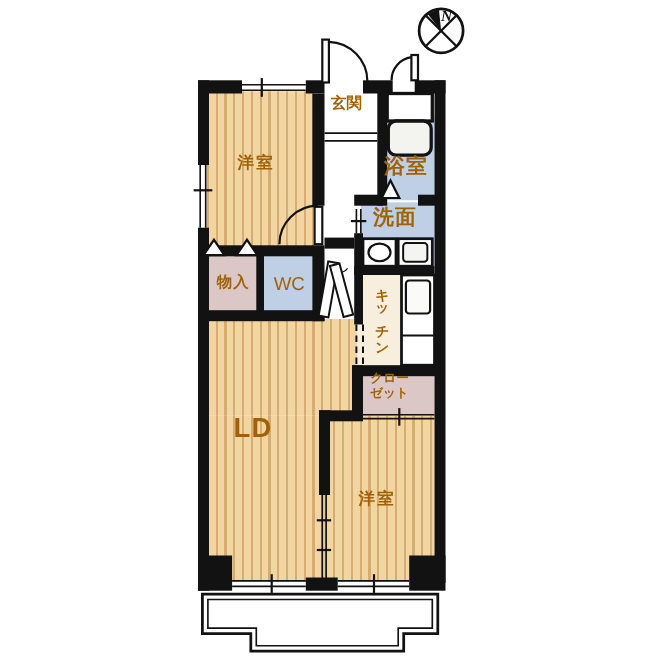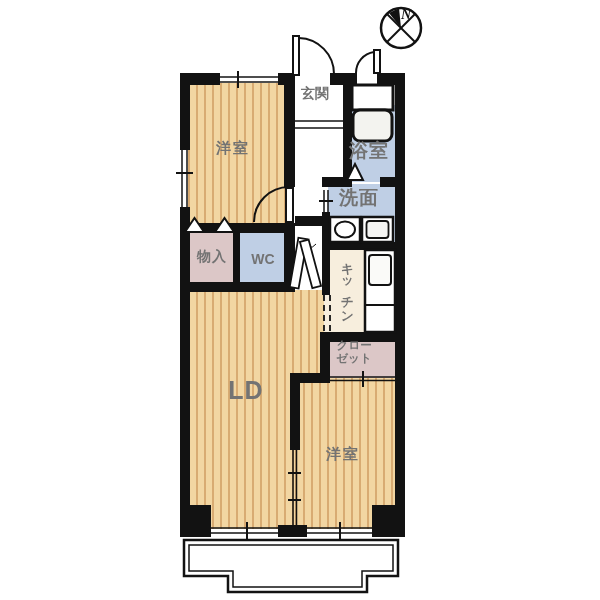--- a/index.html
+++ b/index.html
@@ -6,28 +6,28 @@
   #canvas{position:relative;width:600px;height:600px;background:#ffffff;overflow:hidden;
           font-family:"Liberation Sans","DejaVu Sans",sans-serif;}
   .floor{position:absolute;z-index:1;}
   .wood{background:repeating-linear-gradient(90deg,#d8ab72 0 2px,#f2d6a2 2px 8px);}
   .pink{background:#dcc7c7;}
   .blue{background:#bfcfe5;}
   .cream{background:#f7eedd;}
   .whitefloor{background:#ffffff;}
   .wall{position:absolute;background:#121212;z-index:2;}
   svg.overlay{position:absolute;left:0;top:0;z-index:3;pointer-events:none;}
-  .lbl{position:absolute;z-index:4;color:#737373;transform:translate(-50%,-50%);
+  .lbl{position:absolute;z-index:4;color:#a16207;transform:translate(-50%,-50%);
        white-space:nowrap;font-weight:600;}
   .lbl-genkan{font-size:14px;}
   .lbl-room{font-size:15px;letter-spacing:2px;}
   .lbl-bath,.lbl-senmen{font-size:19px;letter-spacing:1px;}
   .lbl-monoire{font-size:14px;letter-spacing:1px;}
-  .lbl-wc{font-size:14px;font-weight:700;}
-  .lbl-ld{font-size:25px;letter-spacing:1px;margin-left:16px;}
+  .lbl-wc{font-size:17px;font-weight:400;}
+  .lbl-ld{font-size:25px;letter-spacing:1px;}
   .lbl-balcony{font-size:14px;letter-spacing:3px;}
   .lbl-closet{font-size:11.5px;line-height:12.5px;text-align:right;letter-spacing:0;}
   .lbl-kitchen{font-size:12.5px;writing-mode:vertical-rl;text-orientation:upright;
        letter-spacing:2px;transform:translate(-50%,0);}
 </style>
 </head>
 <body>
 
 <div id="canvas">
 

